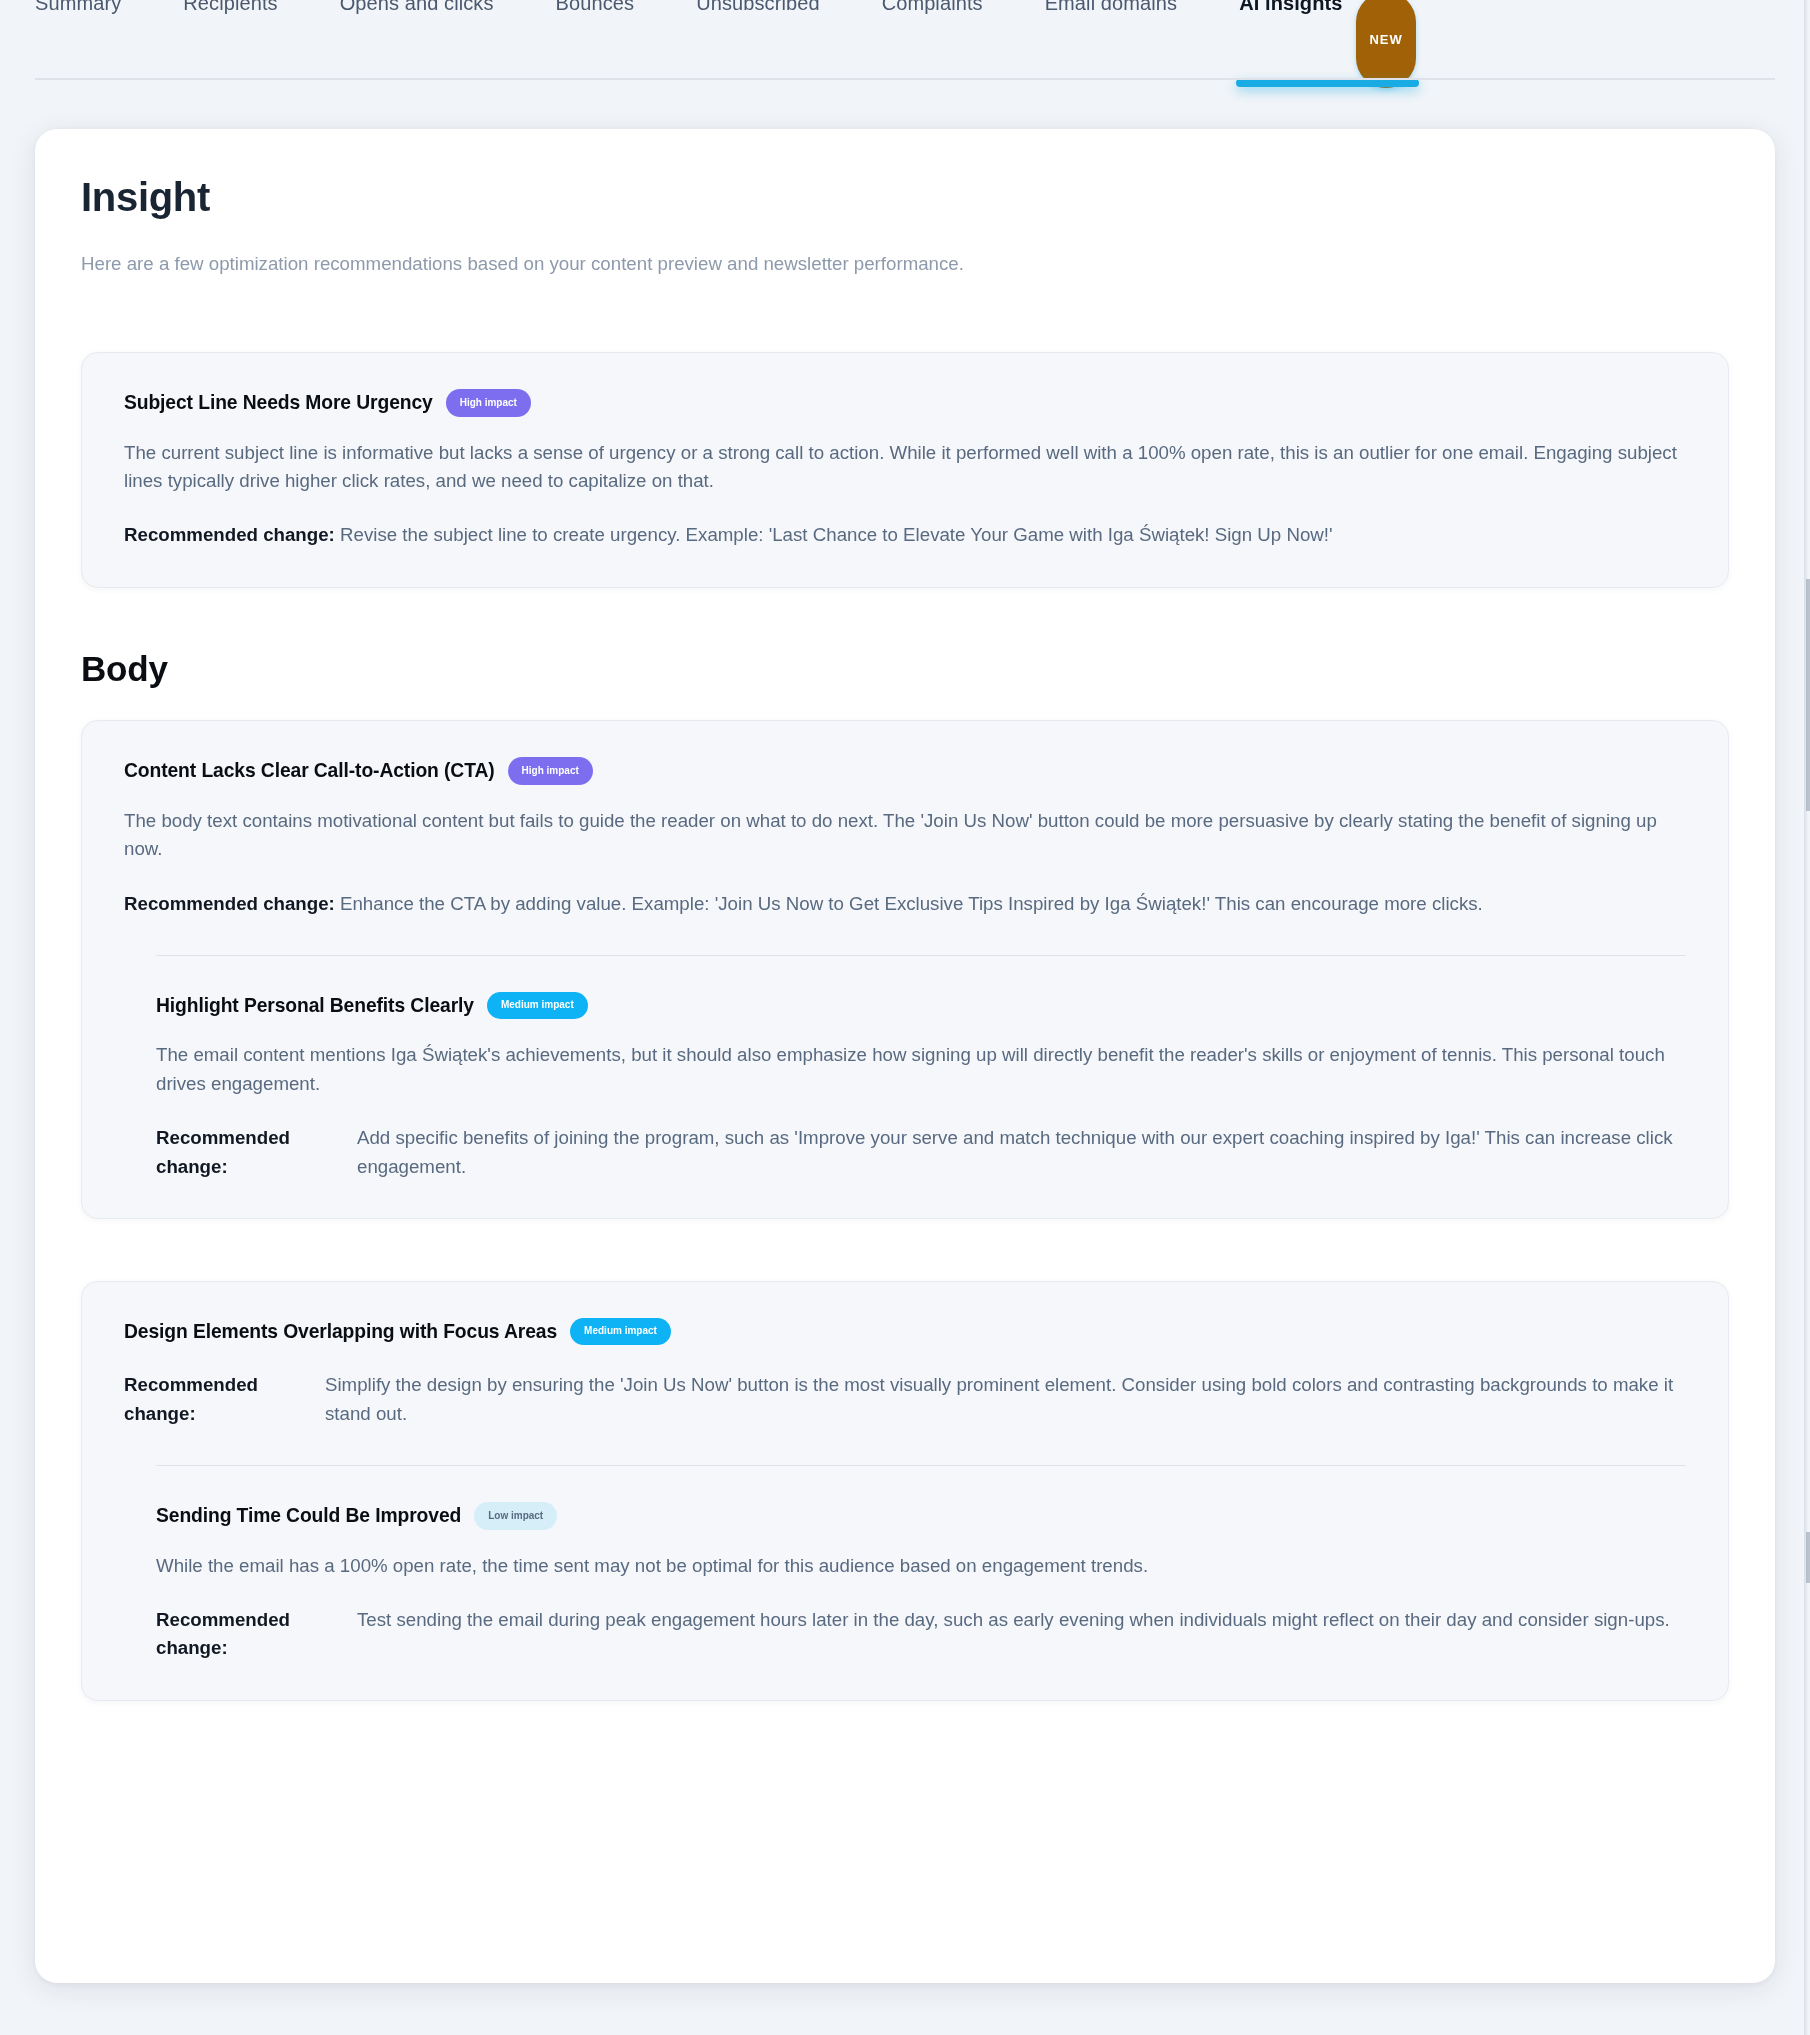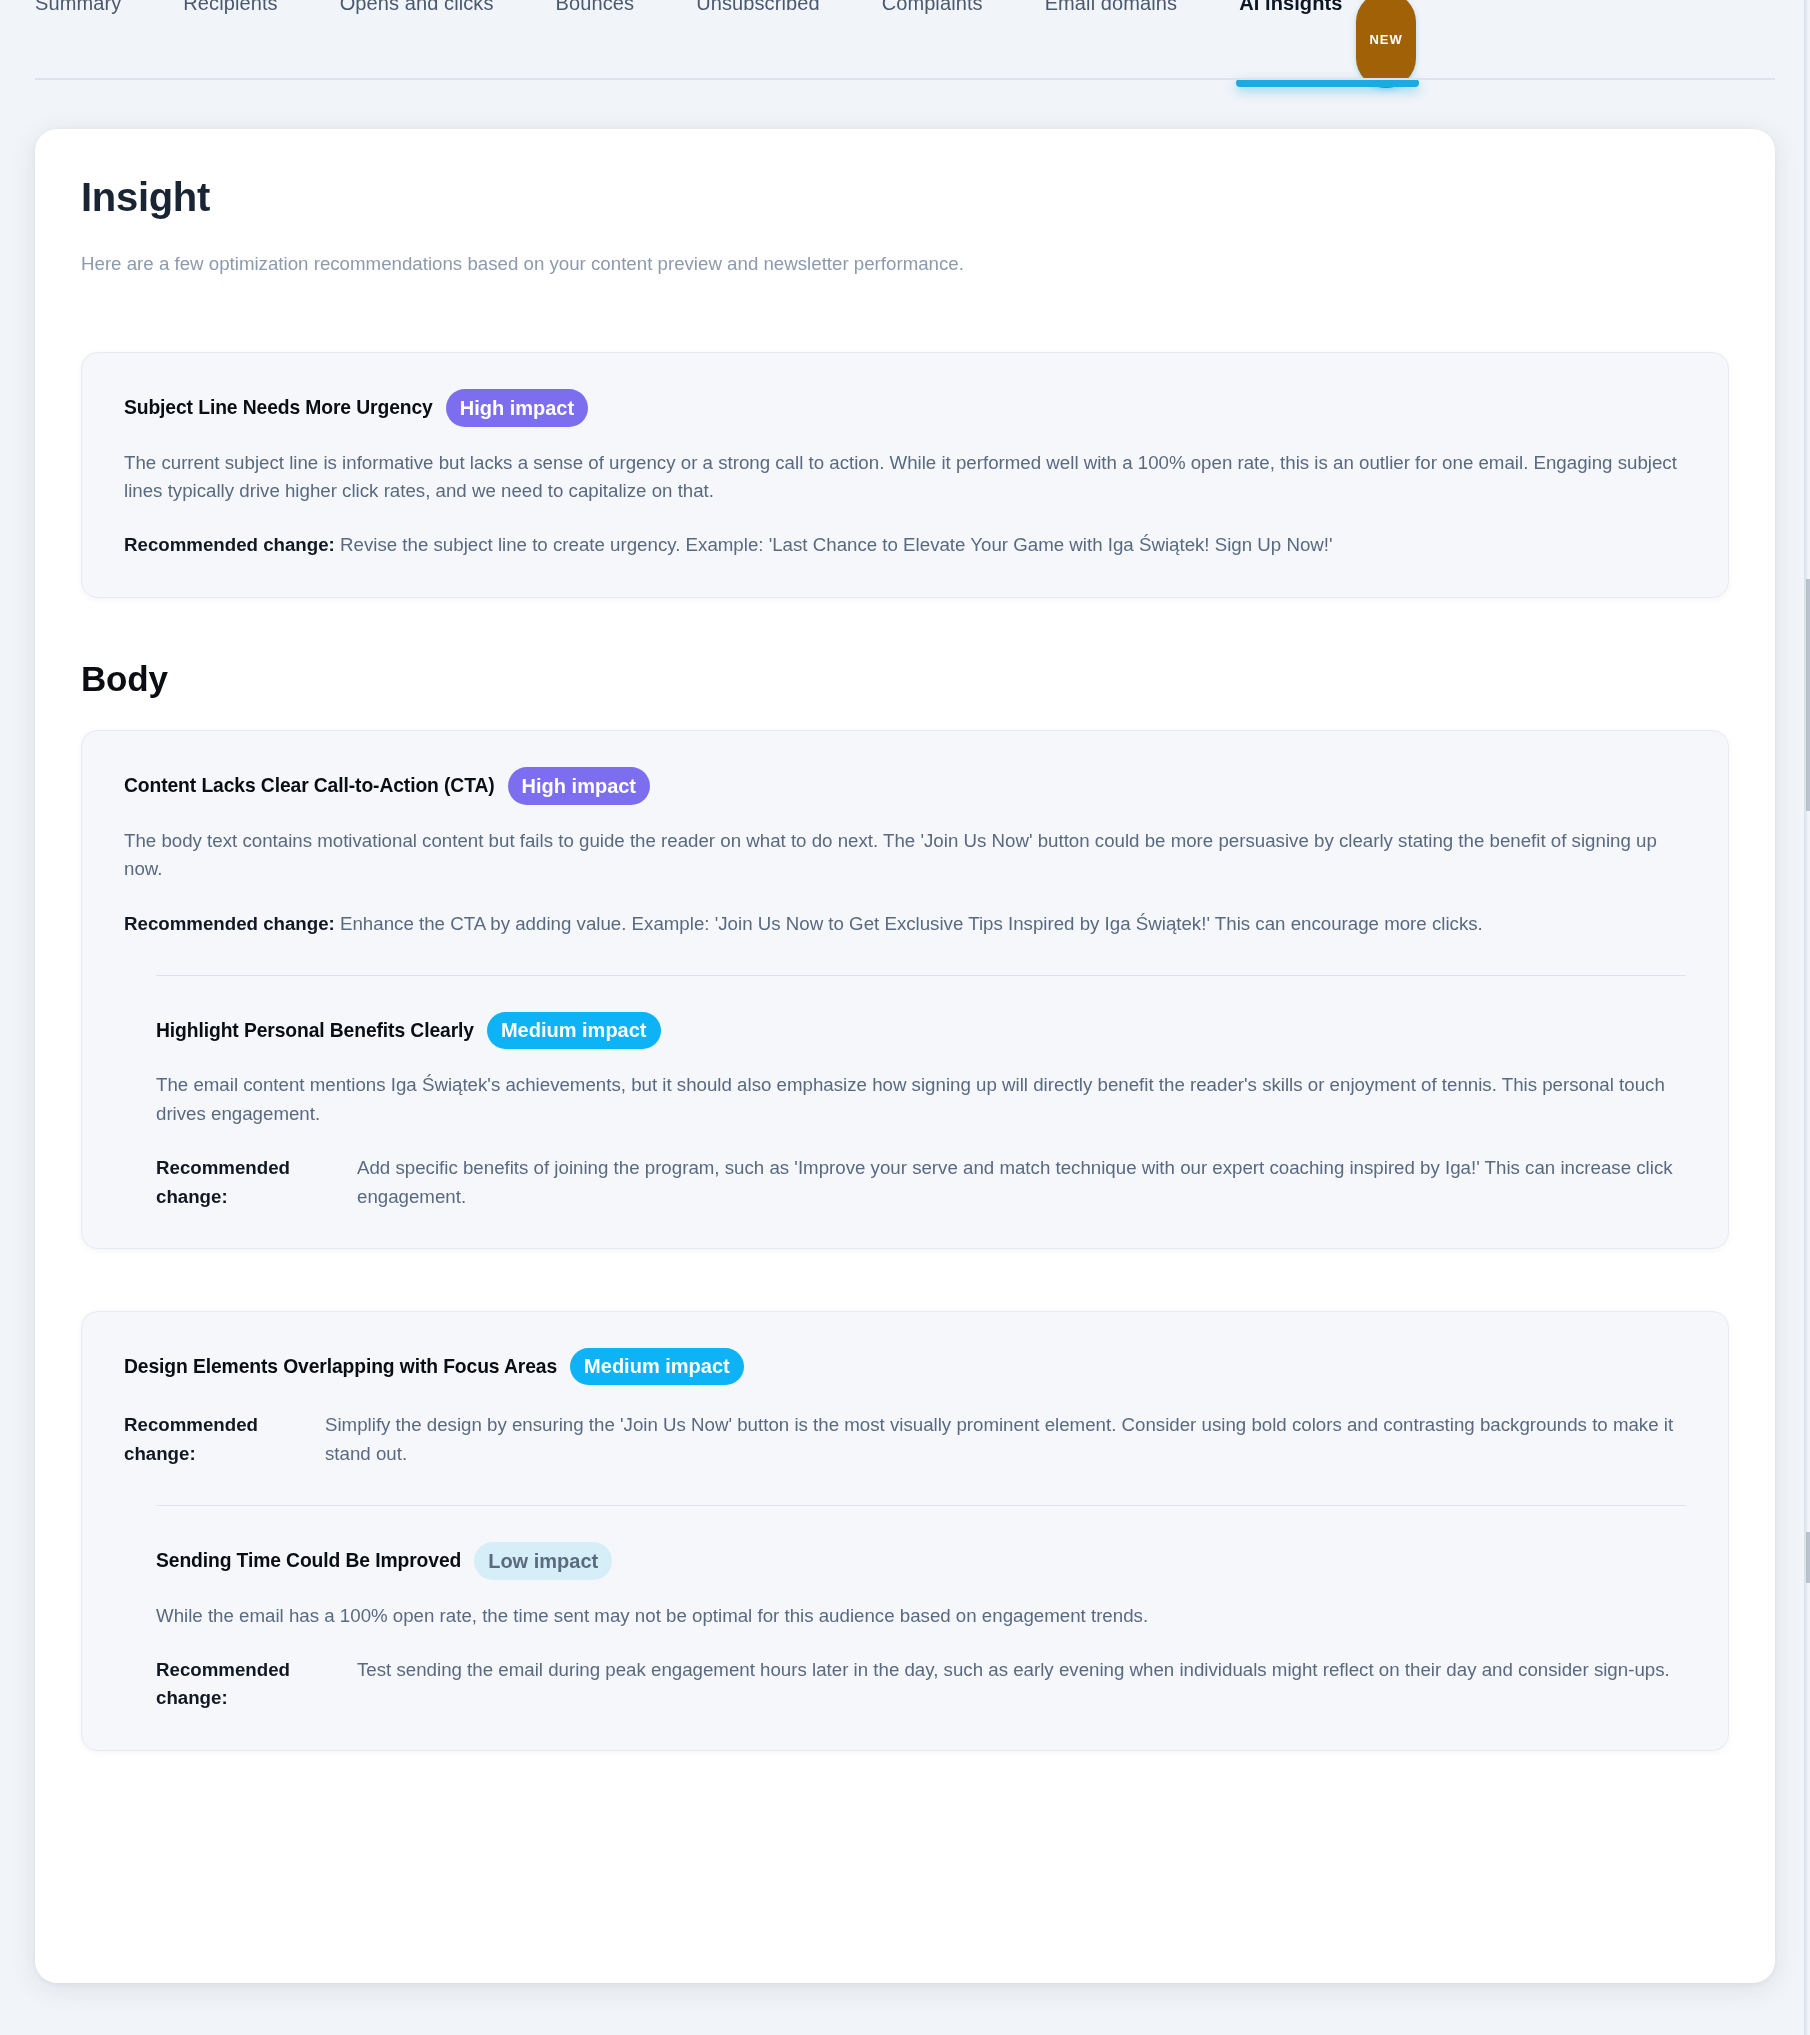--- a/index.html
+++ b/index.html
@@ -156,21 +156,21 @@
     font-weight: 700;
     color: #0a0d12;
     letter-spacing: -0.1px;
     line-height: 1.2;
   }
   .impact {
     display: inline-flex;
     align-items: center;
     justify-content: center;
     border-radius: 643px;
-    font-size: 20px;
+    font-size: 10px;
     font-weight: 700;
     line-height: 1;
     padding: 8.4px 14px 9px;
     white-space: nowrap;
   }
   .impact.high   { background: #7d6ef0; color: #ffffff; }
   .impact.medium { background: #0eb3f5; color: #ffffff; }
   .impact.low    { background: #d6eef8; color: #5a6b80; }
 
   .insight-desc {

